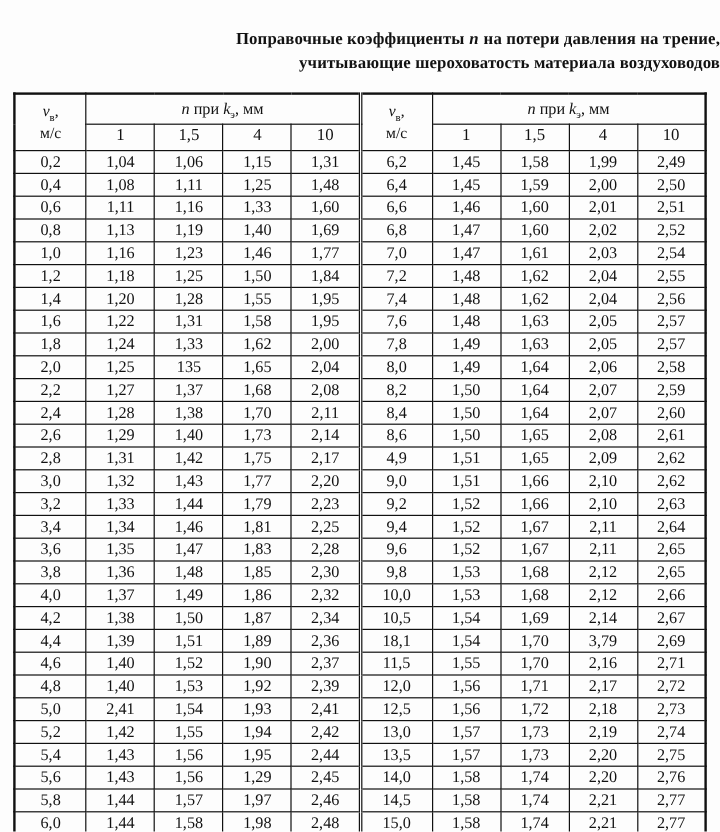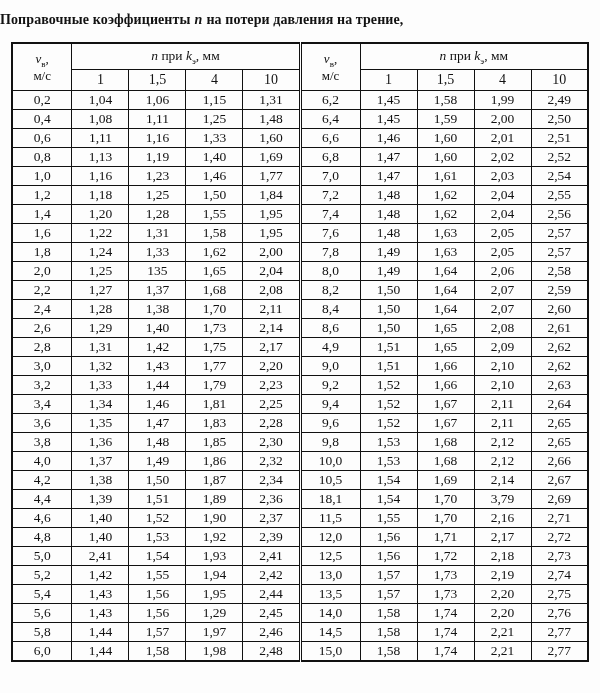--- a/index.html
+++ b/index.html
@@ -7,22 +7,22 @@
     width: 600px;
     height: 693px;
     background: #fdfdfd;
     color: #121212;
     font-family: "Liberation Serif", "DejaVu Serif", serif;
     overflow: hidden;
   }
   .page { width: 600px; height: 693px; position: relative; }
 
   .title-block {
-    padding-top: 10px;
-    text-align: left;
+    padding-top: 24px;
+    text-align: right;
     font-weight: bold;
     font-size: 14px;
     line-height: 1.45;
     letter-spacing: 0.1px;
   }
   .title-block .coef-n {
     font-style: italic;
     font-weight: bold;
     margin: 0 4px;
   }
@@ -60,20 +60,21 @@
   col.vcol  { width: 60px; }
   col.ncol  { width: 57px; }
 </style>
 </head>
 <body>
 
 <div class="page">
 
   <div class="title-block">
     <span><span>Поправочные коэффициенты</span><span class="coef-n">n</span><span>на потери давления на трение,</span></span><br>
+    <span>учитывающие шероховатость материала воздуховодов</span>
   </div>
 
   <table class="coef-table">
     <colgroup>
       <col class="vcol">
         <col class="ncol">
         <col class="ncol">
         <col class="ncol">
         <col class="ncol">
       <col class="vcol">

